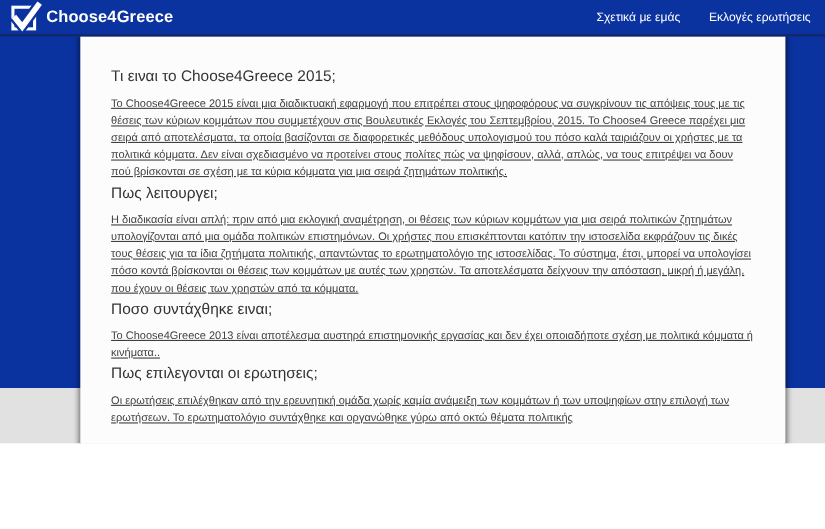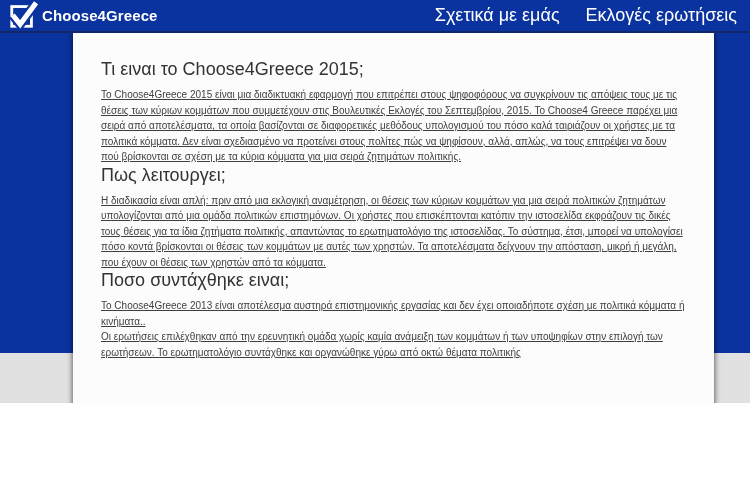--- a/index.html
+++ b/index.html
@@ -29,33 +29,33 @@
     background:var(--header-bg);
     border-bottom:2px solid var(--header-border);
     display:flex;align-items:center;justify-content:space-between;
     padding:0 13px 0 8px;z-index:5;
   }
   .brand{display:flex;align-items:center;gap:4px;text-decoration:none;cursor:pointer;}
   .logo{width:30px;height:30px;display:block;margin-top:-1px;}
   .brand-text{color:var(--nav-text);font-size:15px;font-weight:bold;letter-spacing:.1px;}
   .nav-links{display:flex;align-items:center;gap:26px;}
   .nav-links a{
-    color:var(--nav-text);text-decoration:none;font-size:18px;cursor:pointer;
+    color:var(--nav-text);text-decoration:none;font-size:11px;cursor:pointer;
   }
 
   
   .panel{
     position:absolute;top:33px;left:73px;width:641px;height:460px;
     background:var(--panel-bg);
     box-shadow:0 0 5px 1px rgba(0,0,0,0.55);
     padding:26px 28px;z-index:2;
   }
   .panel section + section{}
   .section-heading{
-    font-size:18px;font-weight:400;color:var(--heading-text);
+    font-size:14px;font-weight:400;color:var(--heading-text);
     line-height:20px;margin:0 0 8px;
   }
   .section-body{
     font-size:10px;line-height:15.5px;color:var(--body-text);text-decoration:underline;
   }
 </style>
 </head>
 <body>
 
 <div class="page">
@@ -84,17 +84,18 @@
     </section>
     <section>
       <h2 class="section-heading">Πως λειτουργει;</h2>
       <p class="section-body">Η διαδικασία είναι απλή: πριν από μια εκλογική αναμέτρηση, οι θέσεις των κύριων κομμάτων για μια σειρά πολιτικών ζητημάτων υπολογίζονται από μια ομάδα πολιτικών επιστημόνων. Οι χρήστες που επισκέπτονται κατόπιν την ιστοσελίδα εκφράζουν τις δικές τους θέσεις για τα ίδια ζητήματα πολιτικής, απαντώντας το ερωτηματολόγιο της ιστοσελίδας. Το σύστημα, έτσι, μπορεί να υπολογίσει πόσο κοντά βρίσκονται οι θέσεις των κομμάτων με αυτές των χρηστών. Τα αποτελέσματα δείχνουν την απόσταση, μικρή ή μεγάλη, που έχουν οι θέσεις των χρηστών από τα κόμματα.</p>
     </section>
     <section>
       <h2 class="section-heading">Ποσο συντάχθηκε ειναι;</h2>
       <p class="section-body">Το Choose4Greece 2013 είναι αποτέλεσμα αυστηρά επιστημονικής εργασίας και δεν έχει οποιαδήποτε σχέση με πολιτικά κόμματα ή κινήματα..</p>
     </section>
     <section>
+      <h2 class="section-heading">Πως επιλεγονται οι ερωτησεις;</h2>
       <p class="section-body">Οι ερωτήσεις επιλέχθηκαν από την ερευνητική ομάδα χωρίς καμία ανάμειξη των κομμάτων ή των υποψηφίων στην επιλογή των ερωτήσεων. Το ερωτηματολόγιο συντάχθηκε και οργανώθηκε γύρω από οκτώ θέματα πολιτικής</p>
     </section>
   </main>
 
 </div>
 
 </body></html>

